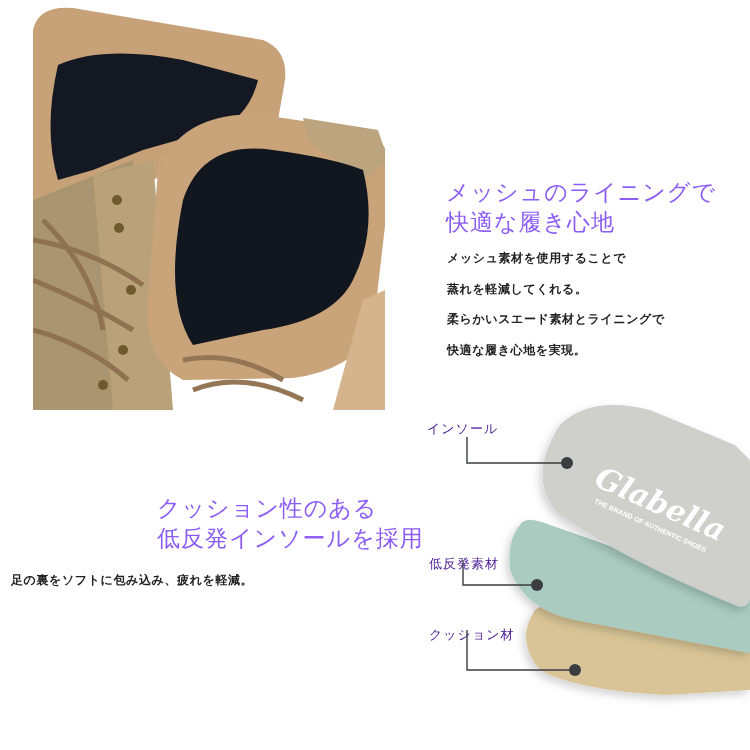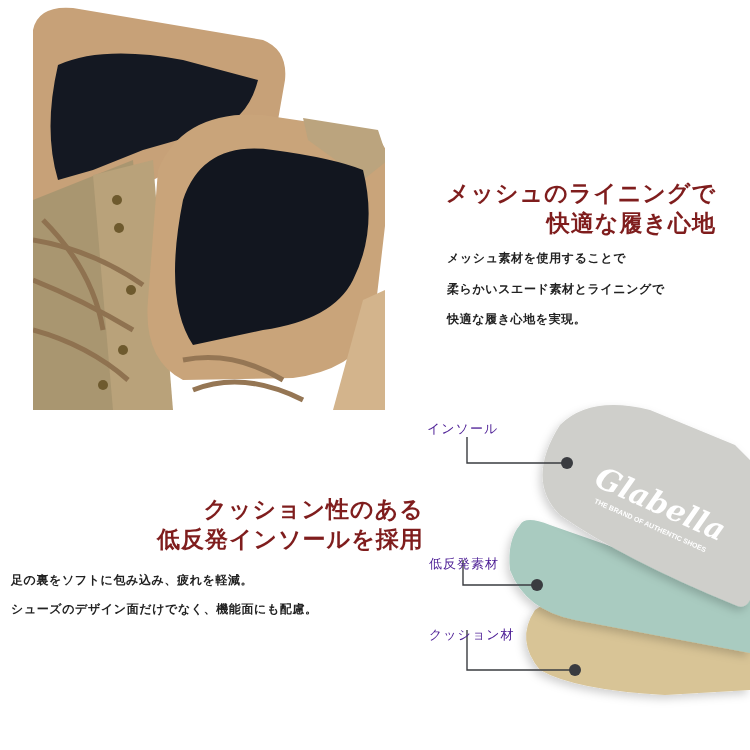--- a/index.html
+++ b/index.html
@@ -5,21 +5,21 @@
   html, body { margin:0; padding:0; background:#fff; }
   body { width:750px; height:750px; position:relative; overflow:hidden;
          font-family:"DejaVu Sans", sans-serif; color:#222; }
   .abs { position:absolute; }
 
   
   #boot-photo { left:33px; top:0; width:352px; height:410px; overflow:hidden; background:#fff; }
   #boot-photo svg { display:block; }
 
   
-  .heading { font-family:"DejaVu Serif", serif; font-weight:700; color:#7f1d1d; line-height:1.3; letter-spacing:1px;text-align:right; }
+  .heading { font-family:"DejaVu Serif", serif; font-weight:400; color:#8b5cf6; line-height:1.3; letter-spacing:1px; }
   #h-mesh { left:446px; top:178px; font-size:23px; }
   #h-cushion { left:131px; top:494px; font-size:23px;margin-left:26px; }
 
   .body-text { font-size:12px; font-weight:bold; color:#222; letter-spacing:0.6px; }
   #mesh-body { left:447px; top:250px; }
   #mesh-body div { height:30.5px; }
   #cushion-body { left:11px; top:572px; }
   #cushion-body div { height:29px; }
 
   
@@ -63,31 +63,31 @@
     <path d="M330 300 L352 290 L352 410 L300 410 Z" fill="#d3b48c"></path>
   </svg>
 </div>
 
 <div id="h-mesh" class="abs heading">
   <div>メッシュのライニングで</div>
   <div>快適な履き心地</div>
 </div>
 <div id="mesh-body" class="abs body-text">
   <div>メッシュ素材を使用することで</div>
+  <div>蒸れを軽減してくれる。</div>
   <div>柔らかいスエード素材とライニングで</div>
   <div>快適な履き心地を実現。</div>
 </div>
 
 <div id="h-cushion" class="abs heading">
   <div>クッション性のある</div>
   <div>低反発インソールを採用</div>
 </div>
 <div id="cushion-body" class="abs body-text">
   <div>足の裏をソフトに包み込み、疲れを軽減。</div>
-  <div>シューズのデザイン面だけでなく、機能面にも配慮。</div>
 </div>
 
 <div id="insole" class="abs">
   <svg width="335" height="330" viewBox="0 0 335 330" style="position:absolute;left:0;top:0;">
     <defs>
       <filter id="sh" x="-10%" y="-10%" width="130%" height="130%">
         <feDropShadow dx="-3" dy="4" stdDeviation="4" flood-color="#000" flood-opacity="0.18"></feDropShadow>
       </filter>
     </defs>
 

